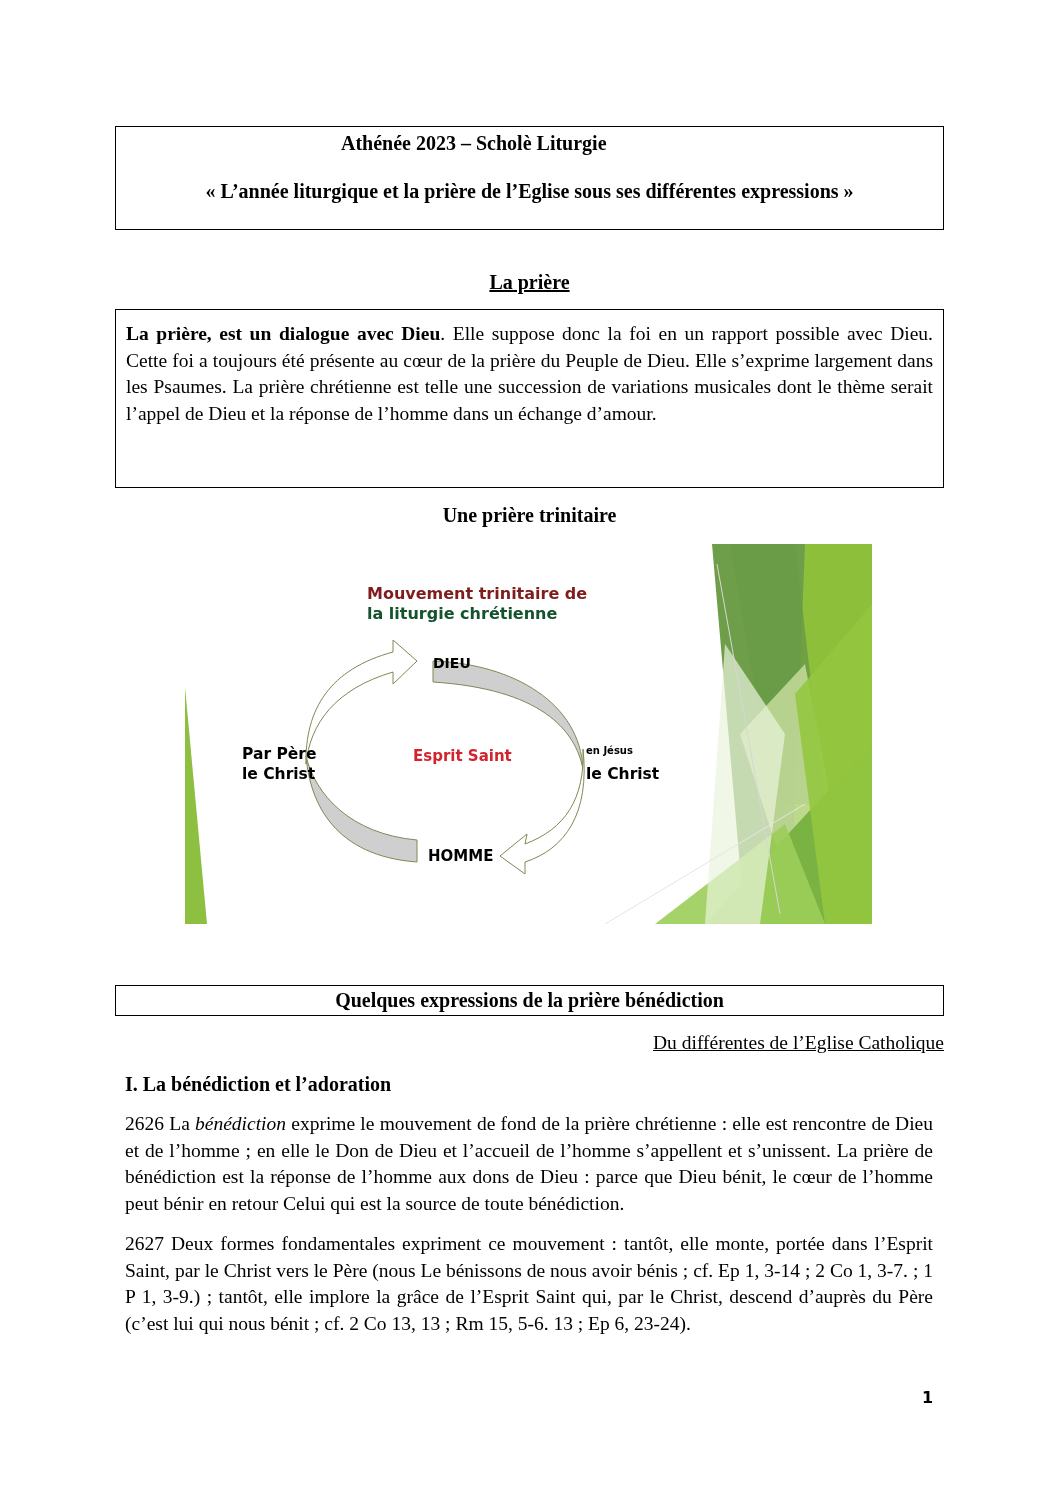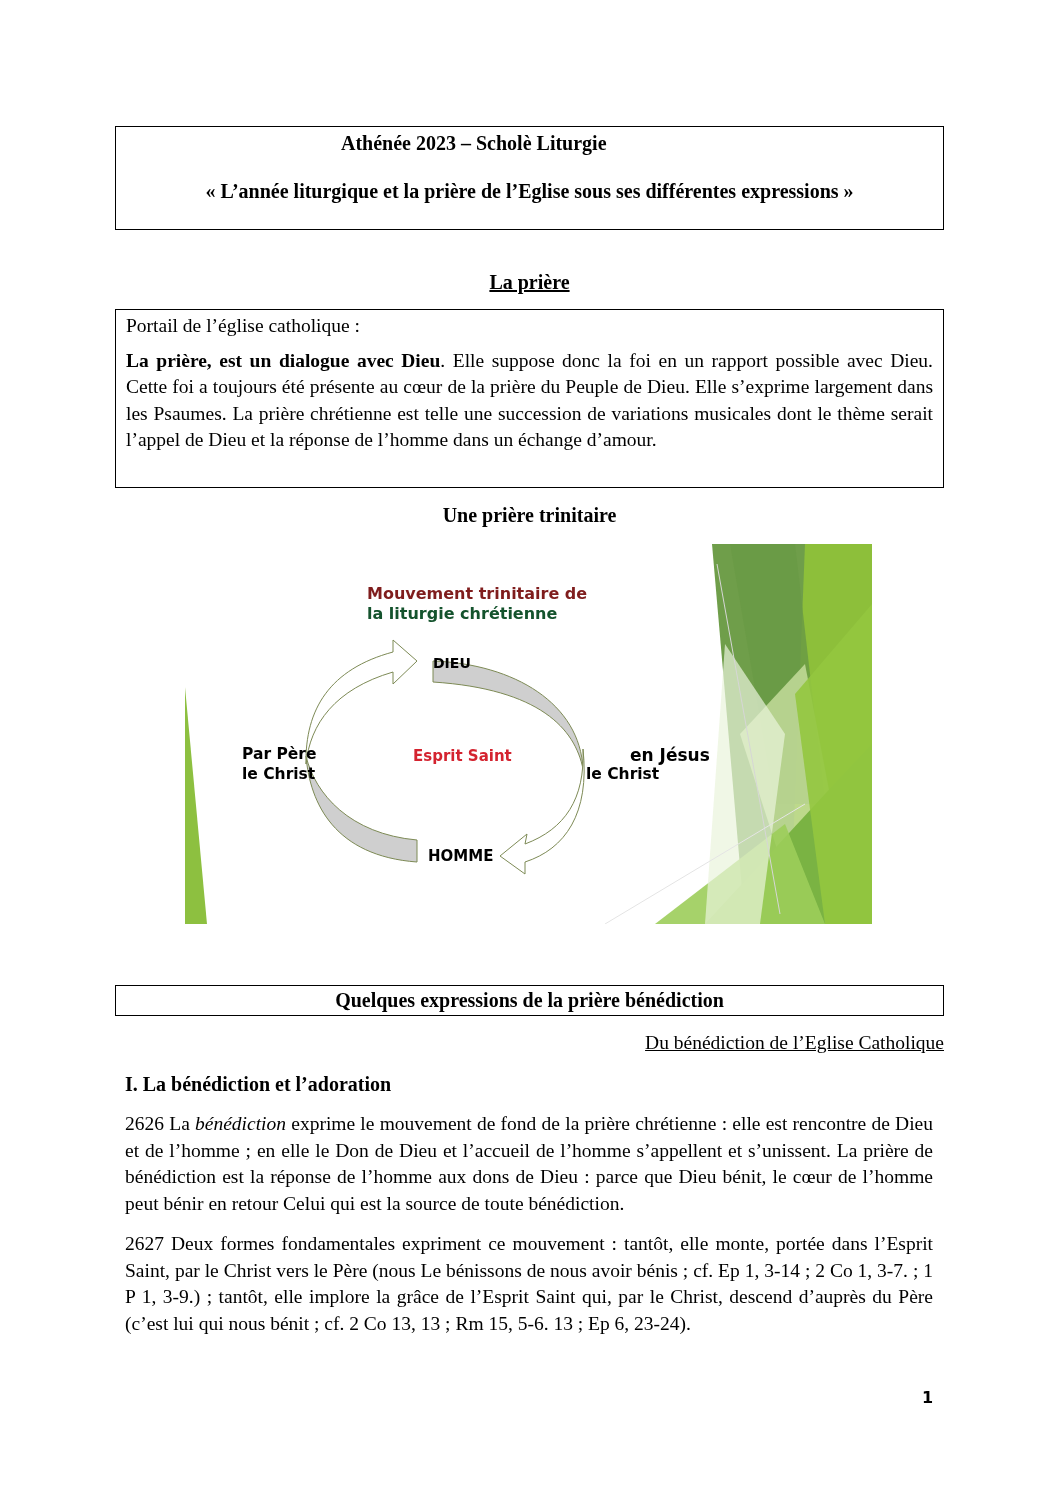--- a/index.html
+++ b/index.html
@@ -18,21 +18,20 @@
 <body>
 
 <div class="box" style="left:115px; top:126px; width:829px; height:104px;">
   <div class="abs bold" style="left:225px; top:4px; font-size:20px; line-height:24px;">Athénée 2023 – Scholè Liturgie</div>
   <div class="abs bold center" style="left:0; right:0; top:52px; font-size:20px; line-height:24px;">« L’année liturgique et la prière de l’Eglise sous ses différentes expressions »</div>
 </div>
 
 <div class="abs bold u center" style="left:115px; width:829px; top:270px; font-size:20px; line-height:24px;">La prière</div>
 
 <div class="box" style="left:115px; top:309px; width:829px; height:179px; padding:3px 10px 0 10px;">
-  <div class="txt">Portail de l’église catholique :</div>
   <div class="txt just" style="margin-top:8px;">
     <span class="bold">La prière, est un dialogue avec Dieu</span><span>. Elle suppose donc la foi en un rapport possible avec Dieu. Cette foi a toujours été présente au cœur de la prière du Peuple de Dieu. Elle s’exprime largement dans les Psaumes. La prière chrétienne est telle une succession de variations musicales dont le thème serait l’appel de Dieu et la réponse de l’homme dans un échange d’amour.</span>
   </div>
 </div>
 
 <div class="abs bold center" style="left:115px; width:829px; top:503px; font-size:20px; line-height:24px;">Une prière trinitaire</div>
 
 <div class="abs" style="left:185px; top:544px; width:687px; height:380px; overflow:hidden; background:#fff;">
   <svg width="687" height="380" viewBox="0 0 687 380" style="position:absolute; left:0; top:0;">
 
@@ -56,29 +55,29 @@
     <path d="M 121,220 C 120,165 145,125 208,108 L 208,96 L 232,117 L 208,140 L 208,128 C 150,145 125,180 121,220 Z" fill="#ffffff" stroke="#7d8a55" stroke-width="1"></path>
   </svg>
 
   <div class="abs diagram-text" style="left:182px; top:40px; font-size:16px; font-weight:bold; color:#7f1d1d;">Mouvement trinitaire de</div>
   <div class="abs diagram-text" style="left:182px; top:60px; font-size:16px; font-weight:bold; color:#14532d;">la liturgie chrétienne</div>
   <div class="abs diagram-text" style="left:248px; top:111px; font-size:14px; font-weight:bold;">DIEU</div>
   <div class="abs diagram-text" style="left:243px; top:303px; font-size:15px; font-weight:bold;">HOMME</div>
   <div class="abs diagram-text" style="left:228px; top:203px; font-size:15px; font-weight:bold; color:#d4232f;">Esprit Saint</div>
   <div class="abs diagram-text" style="left:57px; top:201px; font-size:15.5px; font-weight:bold;">Par Père</div>
   <div class="abs diagram-text" style="left:57px; top:221px; font-size:15.5px; font-weight:bold;">le Christ</div>
-  <div class="abs diagram-text" style="left:401px; top:201px; font-size:17px; font-weight:bold;margin-left:44px;">en Jésus</div>
+  <div class="abs diagram-text" style="left:401px; top:201px; font-size:10px; font-weight:bold;">en Jésus</div>
   <div class="abs diagram-text" style="left:401px; top:221px; font-size:15.5px; font-weight:bold;">le Christ</div>
 </div>
 
 <div class="box" style="left:115px; top:985px; width:829px; height:31px;">
   <div class="bold center" style="font-size:20px; line-height:28px;">Quelques expressions de la prière bénédiction</div>
 </div>
 
-<div class="abs u" style="right:114px; top:1031px; font-size:19.5px; line-height:24px;">Du bénédiction de l’Eglise Catholique</div>
+<div class="abs u" style="right:114px; top:1031px; font-size:19.5px; line-height:24px;">Du différentes de l’Eglise Catholique</div>
 
 <div class="abs bold" style="left:125px; top:1072px; font-size:20px; line-height:24px;">I. La bénédiction et l’adoration</div>
 
 <div class="abs txt just" style="left:125px; width:808px; top:1111px;">
   <span>2626 La </span><em>bénédiction</em><span> exprime le mouvement de fond de la prière chrétienne : elle est rencontre de Dieu et de l’homme ; en elle le Don de Dieu et l’accueil de l’homme s’appellent et s’unissent. La prière de bénédiction est la réponse de l’homme aux dons de Dieu : parce que Dieu bénit, le cœur de l’homme peut bénir en retour Celui qui est la source de toute bénédiction.</span>
 </div>
 
 <div class="abs txt just" style="left:125px; width:808px; top:1231px;">2627 Deux formes fondamentales expriment ce mouvement : tantôt, elle monte, portée dans l’Esprit Saint, par le Christ vers le Père (nous Le bénissons de nous avoir bénis ; cf. Ep 1, 3-14 ; 2 Co 1, 3-7. ; 1 P 1, 3-9.) ; tantôt, elle implore la grâce de l’Esprit Saint qui, par le Christ, descend d’auprès du Père (c’est lui qui nous bénit ; cf. 2 Co 13, 13 ; Rm 15, 5-6. 13 ; Ep 6, 23-24).</div>
 
 <div class="abs bold diagram-text" style="left:922px; top:1388px; font-size:16px;">1</div>

